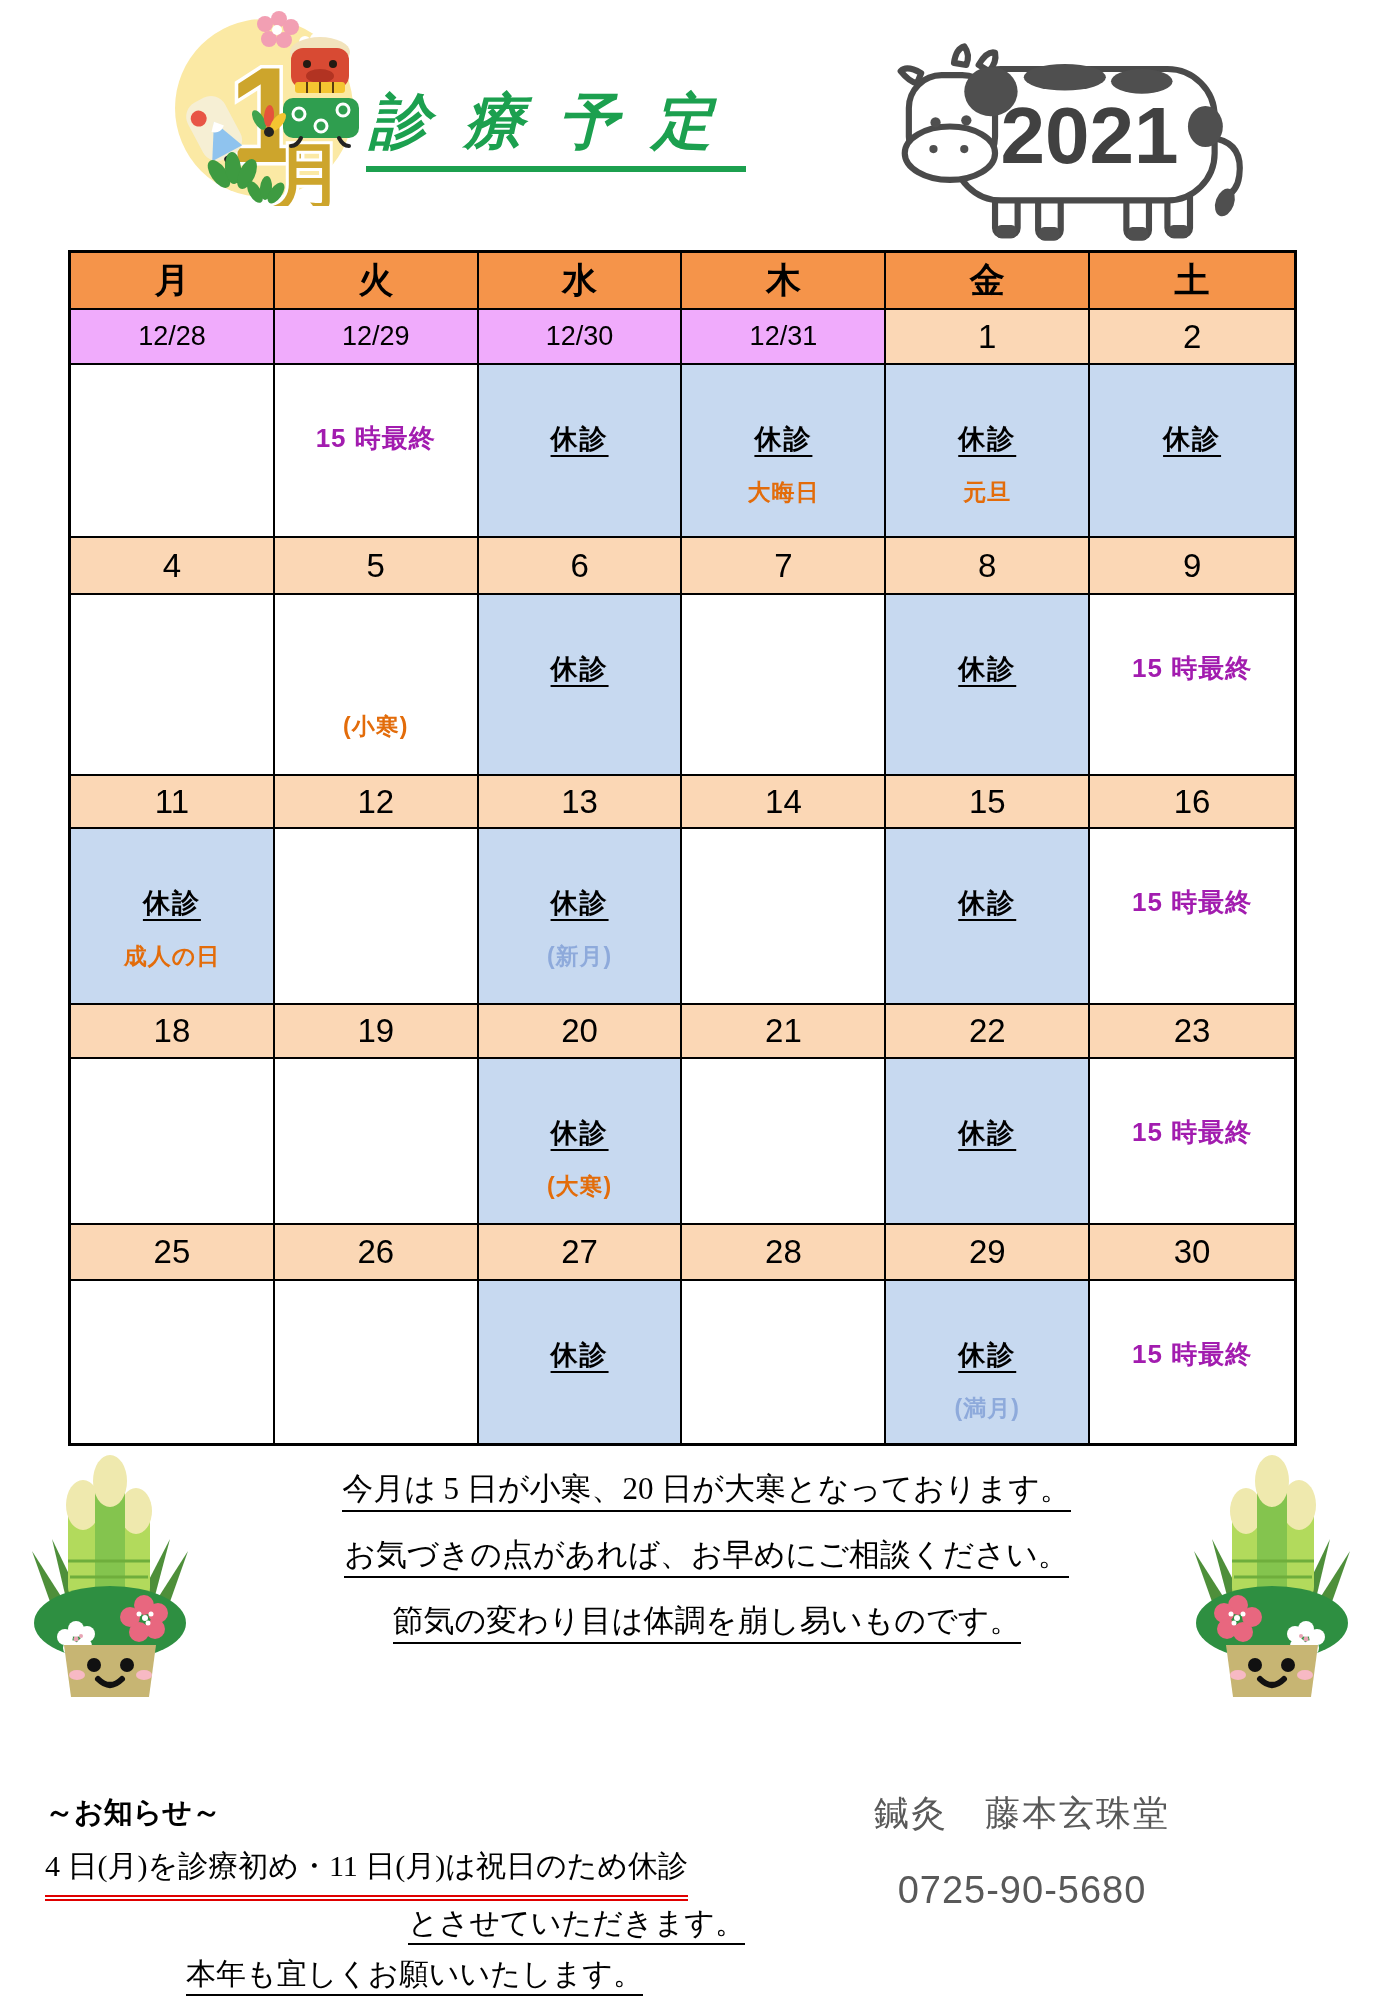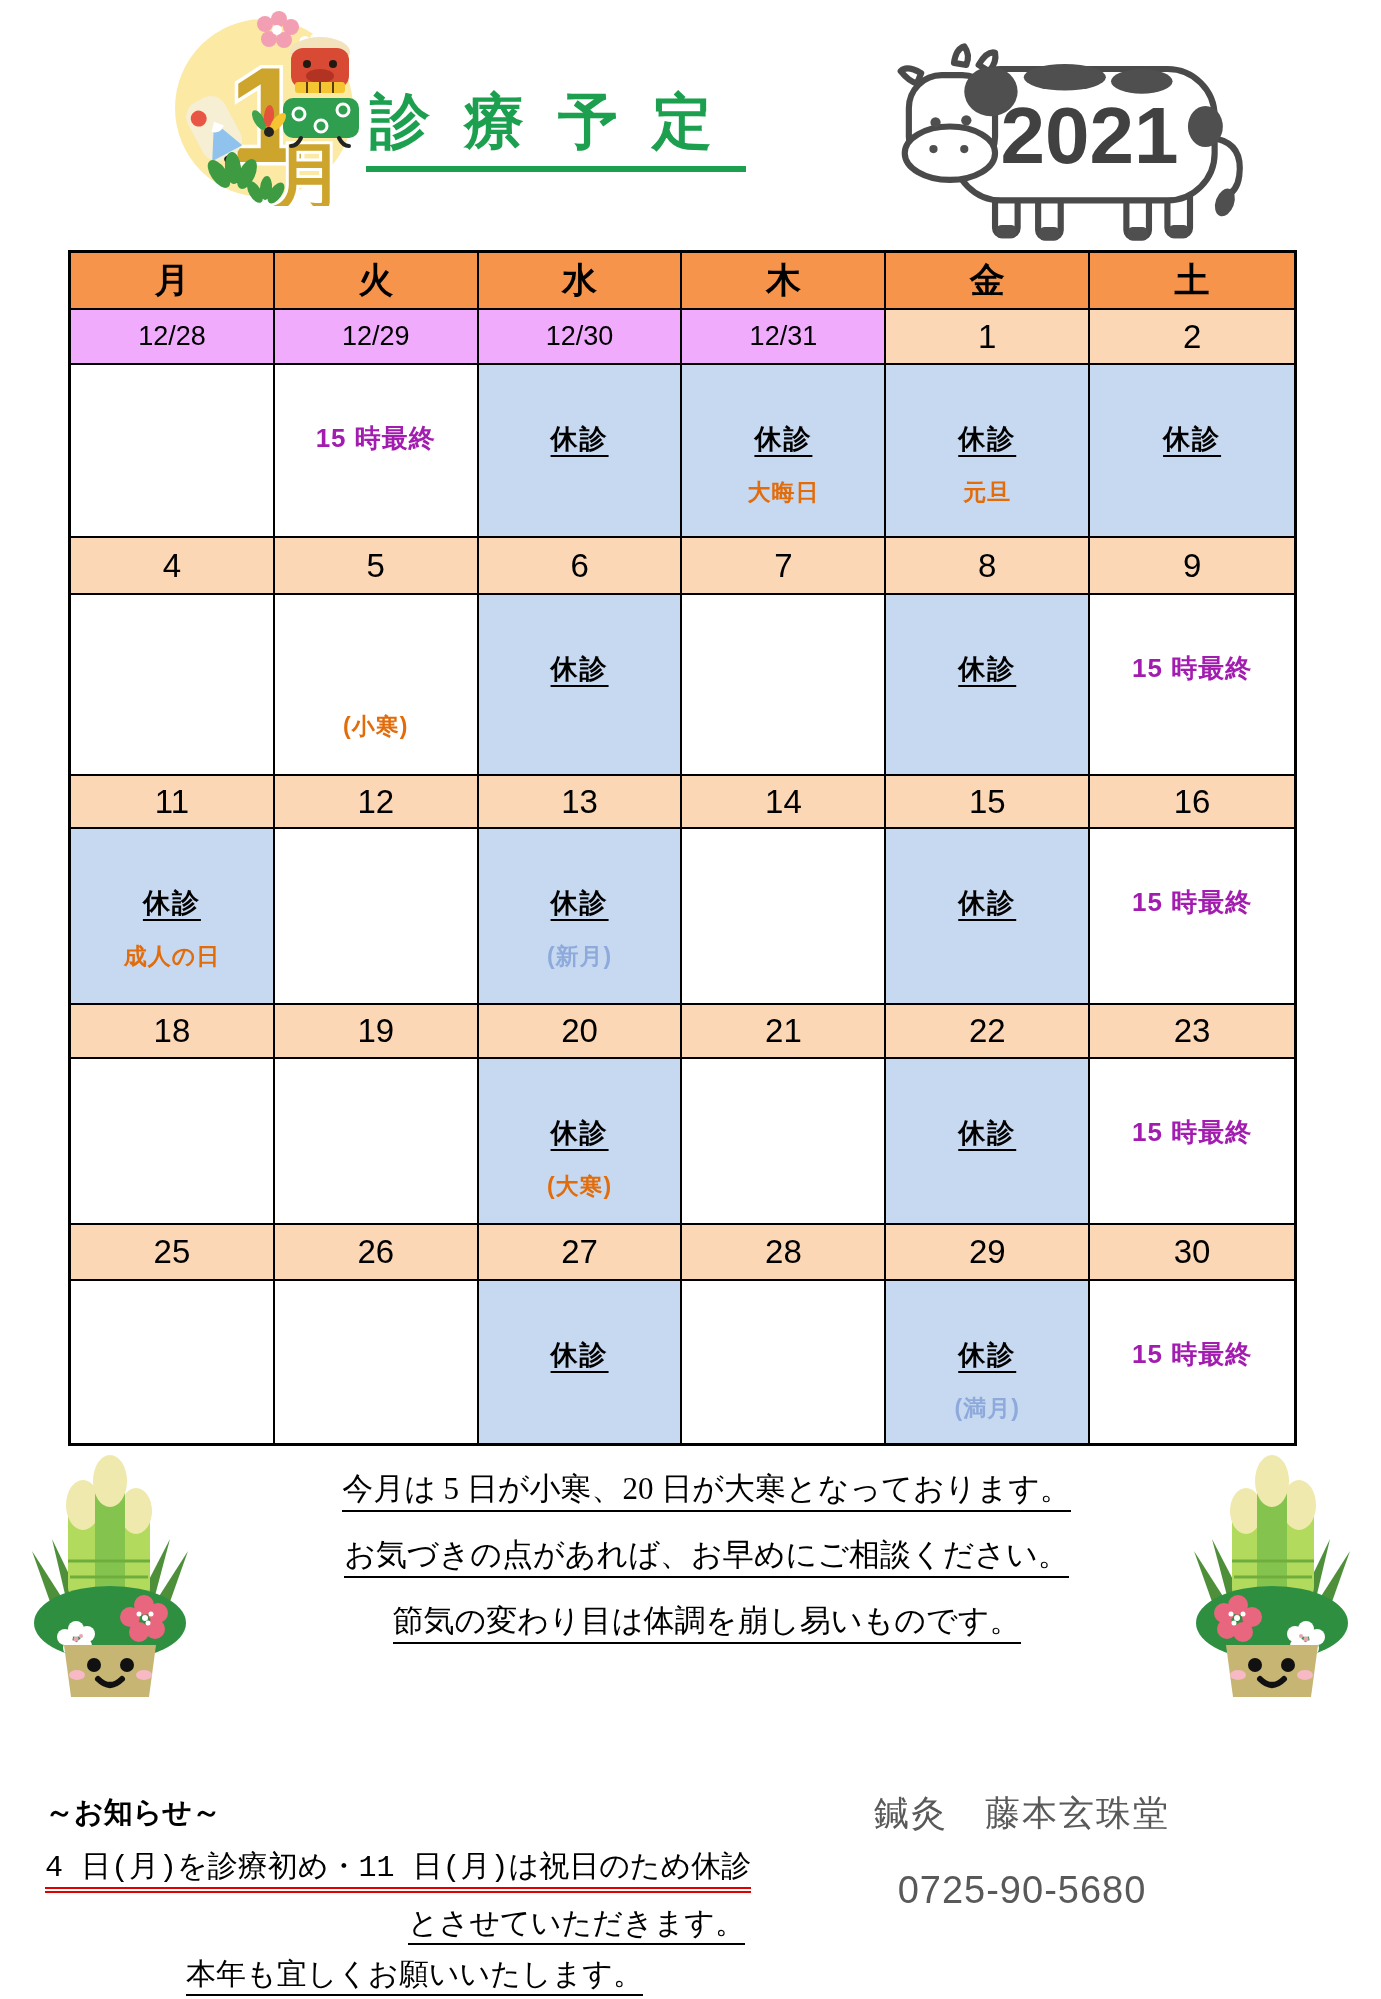--- a/index.html
+++ b/index.html
@@ -3,21 +3,21 @@
 <meta charset="utf-8">
 <style>
   html,body{margin:0;padding:0;background:#fff;}
   .page{position:relative;width:1381px;height:1999px;background:#fff;overflow:hidden;
         font-family:"Liberation Sans",sans-serif;color:#000;}
 
   
   .badge{position:absolute;left:163px;top:10px;width:202px;height:196px;}
   .title{position:absolute;left:366px;top:92px;font-size:60px;font-weight:bold;
          color:#1CA04F;letter-spacing:34px;line-height:1;
-         border-bottom:6px solid #1CA04F;padding:0 0 14px 4px;}
+         border-bottom:6px solid #1CA04F;padding:0 0 14px 4px;font-style:italic;}
   .cow{position:absolute;left:892px;top:28px;width:360px;height:236px;}
 
   
   .cal{position:absolute;left:68px;top:250px;width:1229px;border:3px solid #000;
        display:grid;grid-template-columns:repeat(6,1fr);
        grid-template-rows:57px 55px 173px 57px 181px 53px 176px 54px 166px 56px 162px;
        box-sizing:border-box;background:#fff;}
   .c{border-right:2px solid #000;border-bottom:2px solid #000;box-sizing:border-box;
      display:flex;align-items:center;justify-content:center;}
   .c:nth-child(6n){border-right:none;}
@@ -44,21 +44,21 @@
   .notice div{margin-bottom:24px;}
   .u-black{border-bottom:2px solid #000;padding-bottom:4px;}
   .kadomatsu{position:absolute;width:172px;height:258px;top:1443px;}
   .kadomatsu.left{left:24px;}
   .kadomatsu.right{left:1186px;transform:scaleX(-1);}
 
   
   .ann-head{position:absolute;left:45px;top:1793px;font-family:"Liberation Serif",serif;
             font-size:29px;font-weight:bold;}
   .ann-1{position:absolute;left:45px;top:1846px;font-family:"Liberation Serif",serif;font-size:30px;}
-  .red-underline{border-bottom:6px double #E00000;padding-bottom:2px;font-family:Liberation Mono, monospace;}
+  .red-underline{border-bottom:6px double #E00000;padding-bottom:13px;}
   .ann-2{position:absolute;left:408px;top:1903px;font-family:"Liberation Serif",serif;font-size:30px;}
   .ann-3{position:absolute;left:186px;top:1954px;font-family:"Liberation Serif",serif;font-size:30px;}
   .clinic{position:absolute;left:812px;top:1790px;width:420px;text-align:center;color:#595959;}
   .clinic .name{font-size:35px;letter-spacing:2px;}
   .clinic .phone{font-size:38px;margin-top:32px;letter-spacing:1px;}
 </style>
 </head>
 <body>
 
 <div class="page">

